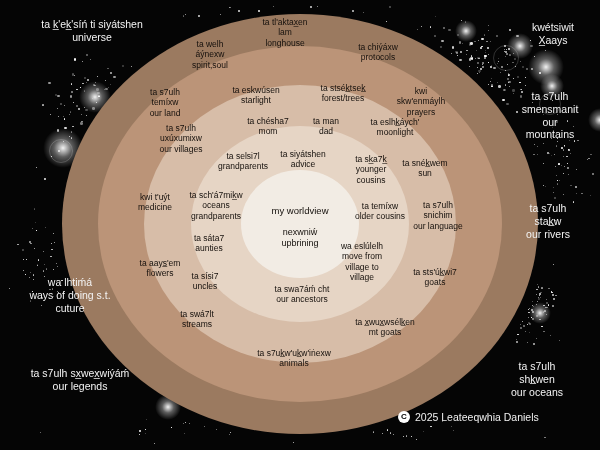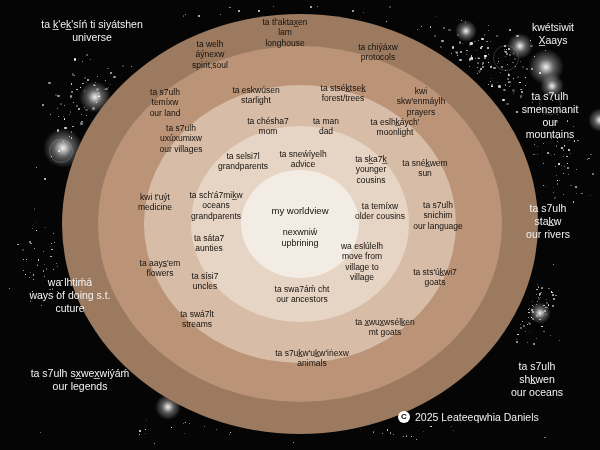--- a/index.html
+++ b/index.html
@@ -516,21 +516,21 @@
 mom</div>
       <div class="lbl inner" style="left: 326px; top: 126px;">ta man
 dad</div>
       <div class="lbl inner" style="left: 395px; top: 127px;">ta eslhk̲áych'
 moonlight</div>
       <div class="lbl inner" style="left: 181px; top: 139px;">ta s7ulh
 uxúxumixw
 our villages</div>
       <div class="lbl inner" style="left: 243px; top: 161px;">ta selsi7l
 grandparents</div>
-      <div class="lbl inner" style="left: 303px; top: 159px;">ta sneẃíyelh
+      <div class="lbl inner" style="left: 303px; top: 159px;">ta siyátshen
 advice</div>
       <div class="lbl inner" style="left: 371px; top: 170px;">ta sk̲a7k̲
 younger
 cousins</div>
       <div class="lbl inner" style="left: 425px; top: 168px;">ta snék̲wem
 sun</div>
       <div class="lbl inner" style="left: 155px; top: 202px;">kwi t'uýt
 medicine</div>
       <div class="lbl inner" style="left: 216px; top: 206px;">ta sch'á7mik̲w
 oceans
@@ -551,21 +551,21 @@
       <div class="lbl inner" style="left: 205px; top: 281px;">ta sísi7
 uncles</div>
       <div class="lbl inner" style="left: 302px; top: 294px;">ta swa7áḿ cht
 our ancestors</div>
       <div class="lbl inner" style="left: 435px; top: 277px;">ta sts'úk̲wi7
 goats</div>
       <div class="lbl inner" style="left: 197px; top: 319px;">ta swá7lt
 streams</div>
       <div class="lbl inner" style="left: 385px; top: 327px;">ta x̲wux̲wsélk̲en
 mt goats</div>
-      <div class="lbl inner" style="left: 312px; top: 358px;">ta s7uk̲w'uk̲w'iṅexw
+      <div class="lbl inner" style="left: 294px; top: 358px;">ta s7uk̲w'uk̲w'iṅexw
 animals</div>
     </div>
   <div id="outer-labels">
       <div class="lbl outer" style="left: 92px; top: 31px;">ta k̲'ek̲'síń ti siyátshen
 universe</div>
       <div class="lbl outer" style="left: 553px; top: 34px;">kwétsiwit
 X̲aays</div>
       <div class="lbl outer" style="left: 550px; top: 116px;">ta s7ulh
 smensmanit
 our mountains</div>

